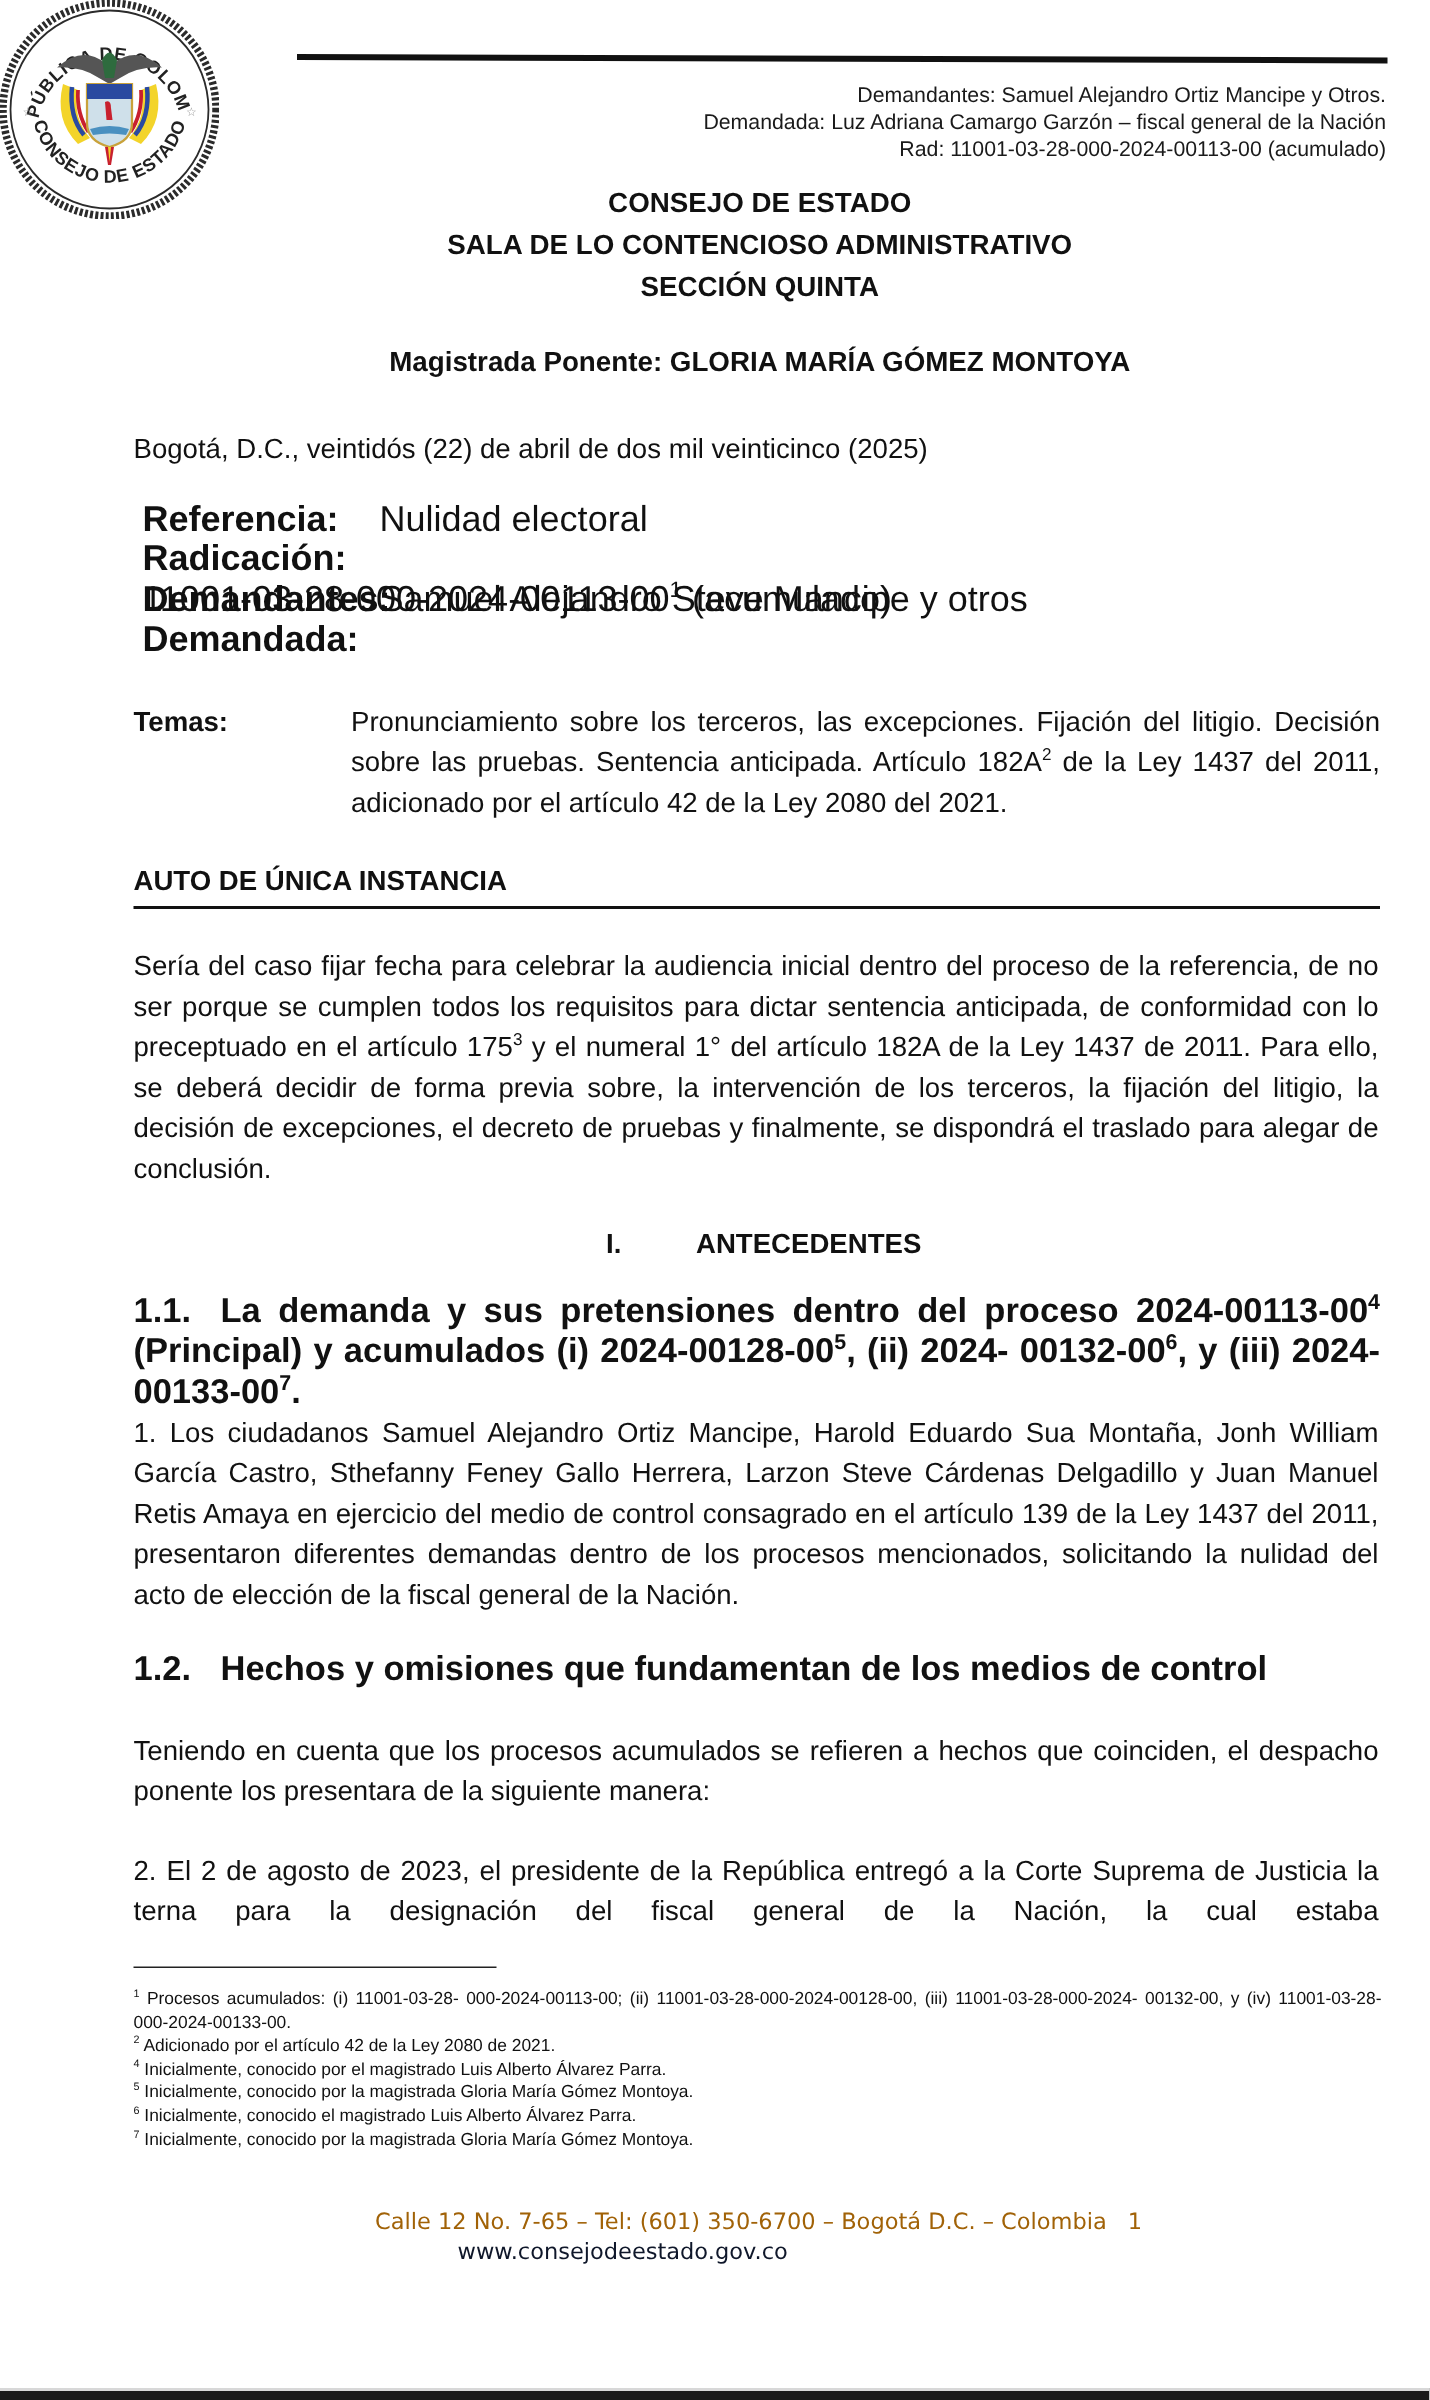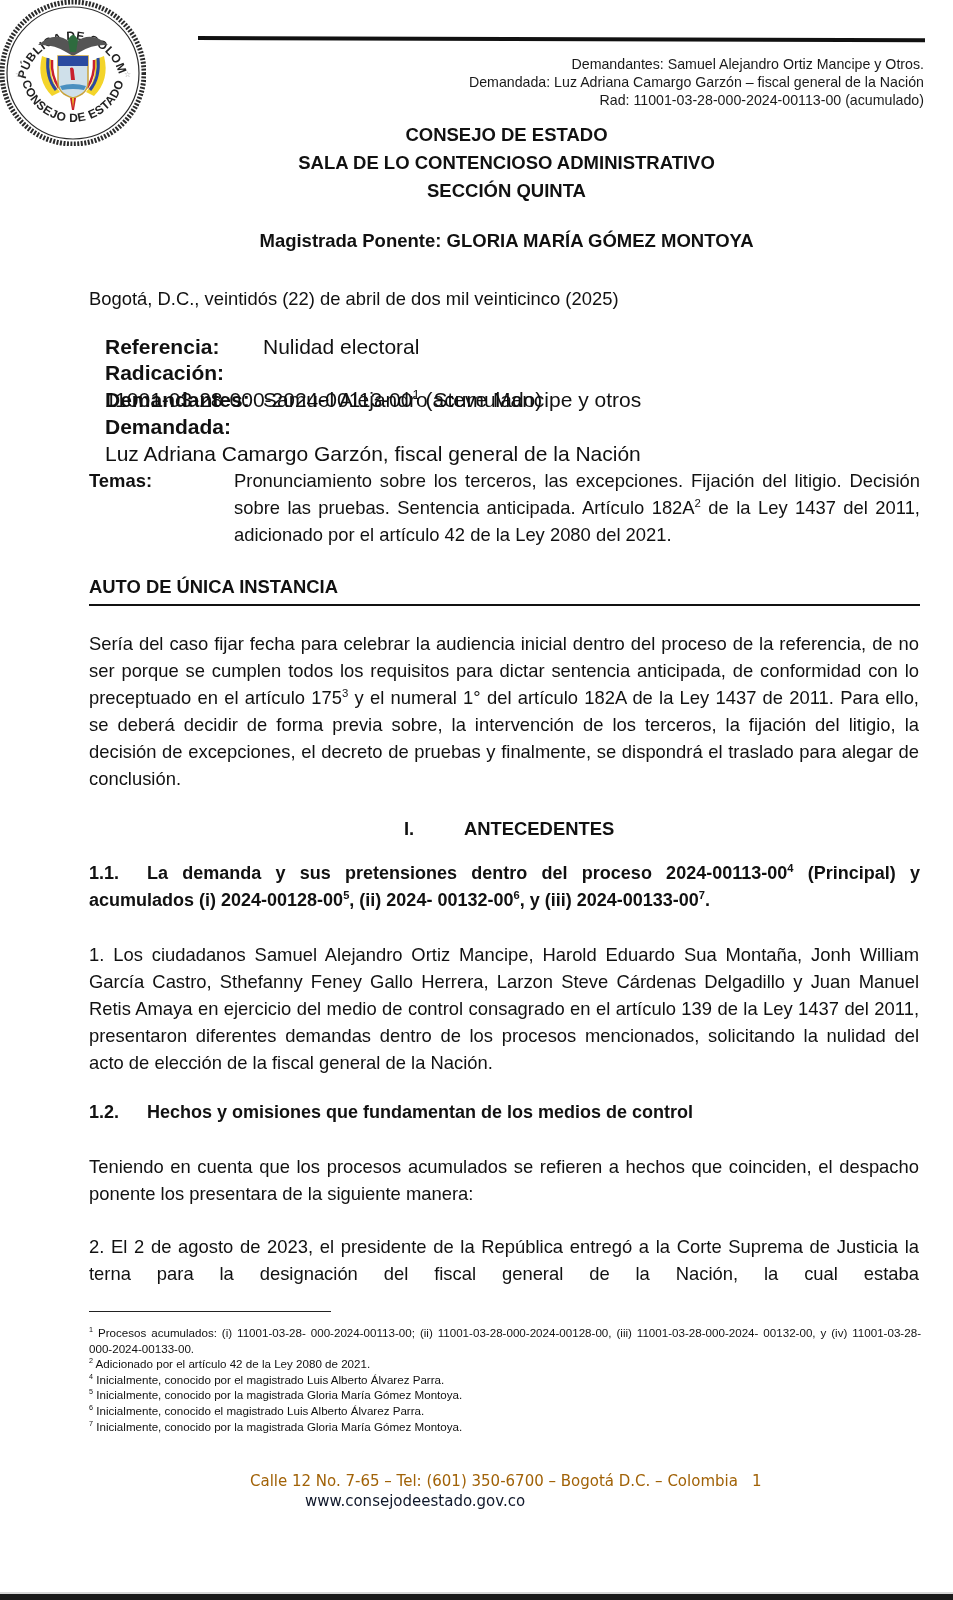--- a/index.html
+++ b/index.html
@@ -17,37 +17,37 @@
     .hdr-ref { right: 29px; text-align: right; font-size: 14.2px; line-height: 18px; color: #1a1a1a; }
     #hdr1 { top: 55px; } #hdr2 { top: 73px; margin-left: 48px; } #hdr3 { top: 91px; }
 
     .center-title { left: 0; width: 1013px; text-align: center; font-weight: bold; font-size: 18.5px; line-height: 28px; }
     #t1 { top: 121px; } #t2 { top: 149px; } #t3 { top: 177px; }
     #ponente { left: 0; width: 1013px; text-align: center; font-weight: bold; font-size: 18.5px; top: 230px; }
 
     .body-text { left: 89px; width: 830px; font-size: 18.4px; line-height: 27px; }
     #date-line { top: 285px; }
 
-    .ref-row { left: 105px; font-size: 21px; line-height: 27px; display: flex; }
+    .ref-row { left: 95px; font-size: 24px; line-height: 27px; display: flex; }
     .ref-label { width: 158px; font-weight: bold; }
     .ref-value { }
     #ref0 { top: 333px; } #ref1 { top: 359px; flex-direction: column; } #ref2 { top: 386px; } #ref3 { top: 413px; flex-direction: column; }
 
     #temas-label { left: 89px; top: 467px; font-weight: bold; font-size: 18.4px; line-height: 27px; }
     #temas-value { left: 234px; top: 467px; width: 686px; font-size: 18.4px; line-height: 27px; text-align: justify; }
 
     #auto-title { left: 89px; top: 573px; font-weight: bold; font-size: 18.4px; line-height: 27px; }
     #auto-rule { left: 89px; top: 604px; width: 831px; height: 2px; background: #111; }
 
     #para-intro { top: 630px; text-align: justify; text-align-last: left; }
 
     #sec-I { left: 404px; top: 815px; font-weight: bold; font-size: 18.4px; line-height: 27px; }
     #sec-I .num { display: inline-block; width: 60px; }
 
-    .sub-head { left: 89px; width: 831px; font-weight: bold; font-size: 18px; line-height: 27px; text-align: justify; text-align-last: left; }
+    .sub-head { left: 89px; width: 831px; font-weight: bold; font-size: 23px; line-height: 27px; text-align: justify; text-align-last: left; }
     .sub-head .num { display: inline-block; width: 58px; }
     #sub-11 { top: 860px; }
     #para-1 { top: 941px; text-align: justify; text-align-last: left; }
     #sub-12 { top: 1099px; }
     #para-teniendo { top: 1153px; text-align: justify; text-align-last: left; }
     #para-2 { top: 1233px; text-align: justify; text-align-last: justify; }
 
     #fn-rule { left: 89px; top: 1311px; width: 242px; height: 1px; background: #222; }
     .fn { left: 89px; width: 832px; font-size: 11.6px; line-height: 15.6px; color: #111; }
     #fn-list { top: 1325px; }
@@ -117,21 +117,20 @@
 <div id="ref1" class="abs ref-row">
   <span class="ref-label">Radicación:</span>
   <span class="ref-value"><span>11001-03-28-000-2024-00113-00</span><sup>1</sup><span> (acumulado)</span></span>
 </div>
 <div id="ref2" class="abs ref-row">
   <span class="ref-label">Demandantes:</span>
   <span class="ref-value"><span>Samuel Alejandro Steve Mancipe y otros</span></span>
 </div>
 <div id="ref3" class="abs ref-row">
   <span class="ref-label">Demandada:</span>
-  <span class="ref-value"><span>Luz Adriana Camargo Garzón, fiscal general de la Nación</span></span>
 </div>
 
 <div id="temas-label" class="abs">Temas:</div>
 <div id="temas-value" class="abs"><span>Pronunciamiento sobre los terceros, las excepciones. Fijación del litigio. Decisión sobre las pruebas. Sentencia anticipada. Artículo 182A</span><sup>2</sup><span> de la Ley 1437 del 2011, adicionado por el artículo 42 de la Ley 2080 del 2021.</span></div>
 
 <div id="auto-title" class="abs">AUTO DE ÚNICA INSTANCIA</div>
 <div id="auto-rule" class="abs"></div>
 
 <div id="para-intro" class="abs body-text"><span>Sería del caso fijar fecha para celebrar la audiencia inicial dentro del proceso de la referencia, de no ser porque se cumplen todos los requisitos para dictar sentencia anticipada, de conformidad con lo preceptuado en el artículo 175</span><sup>3</sup><span> y el numeral 1° del artículo 182A de la Ley 1437 de 2011. Para ello, se deberá decidir de forma previa sobre, la intervención de los terceros, la fijación del litigio, la decisión de excepciones, el decreto de pruebas y finalmente, se dispondrá el traslado para alegar de conclusión.</span></div>
 

